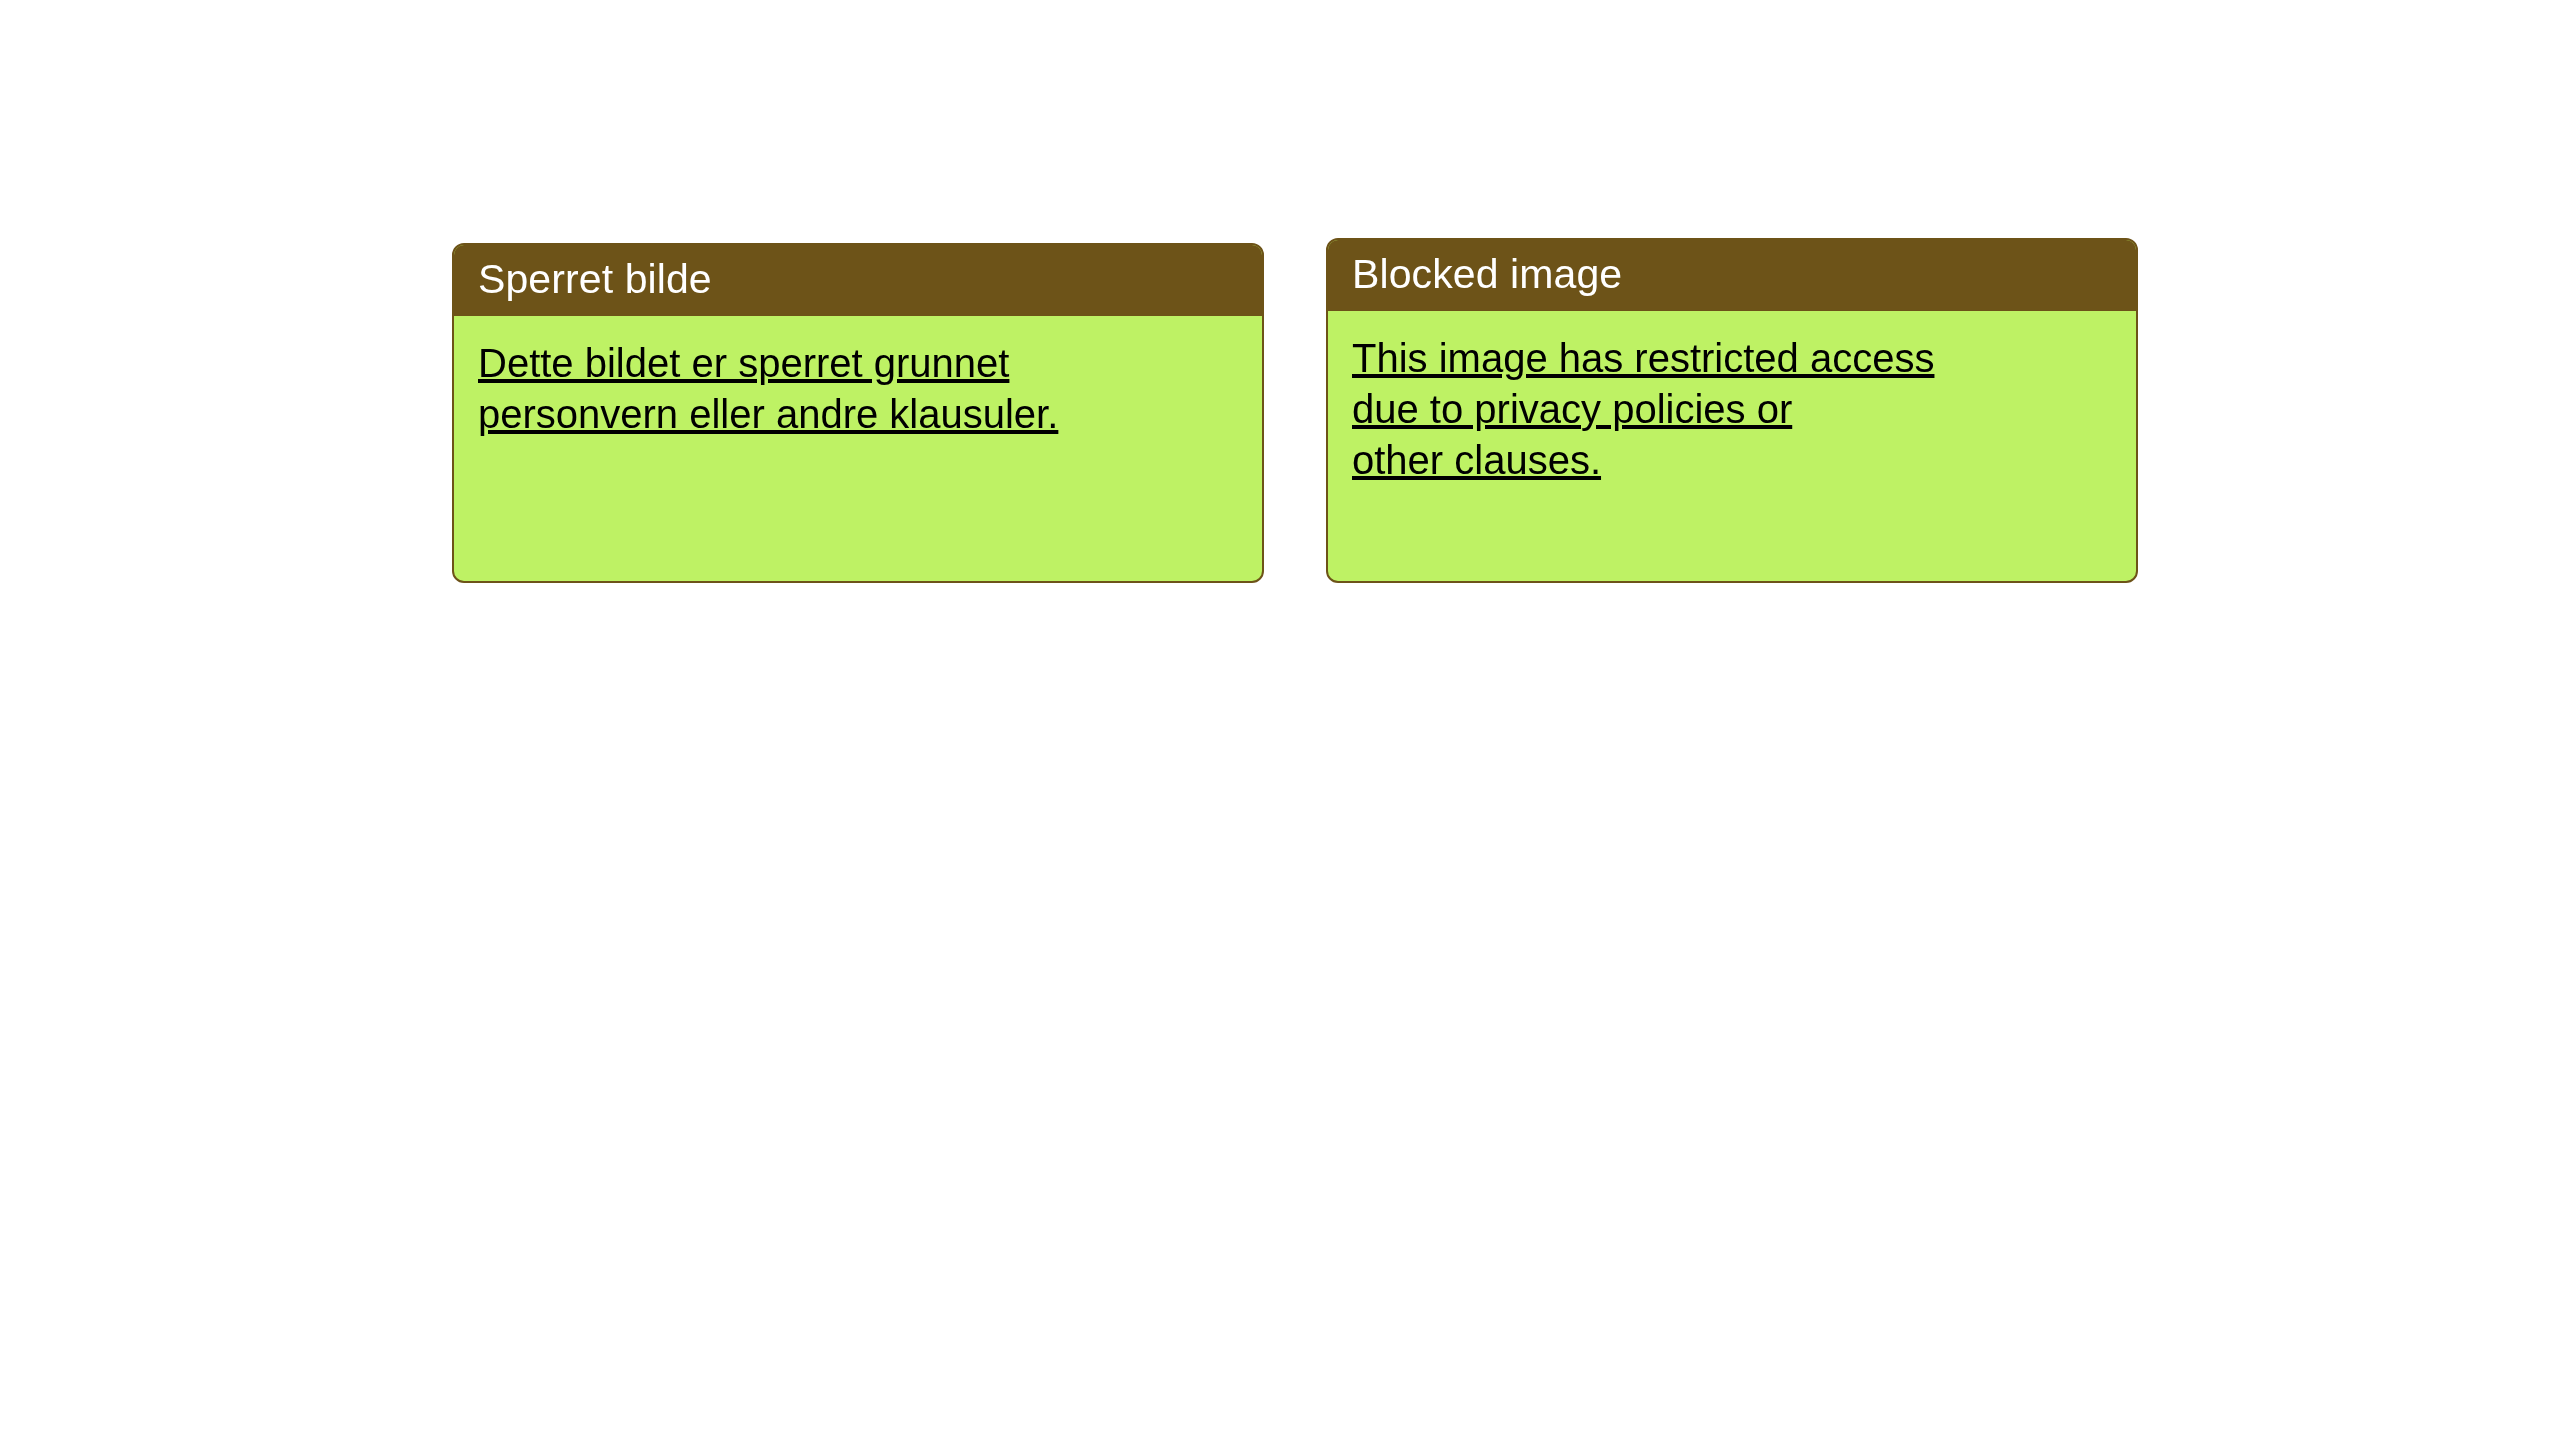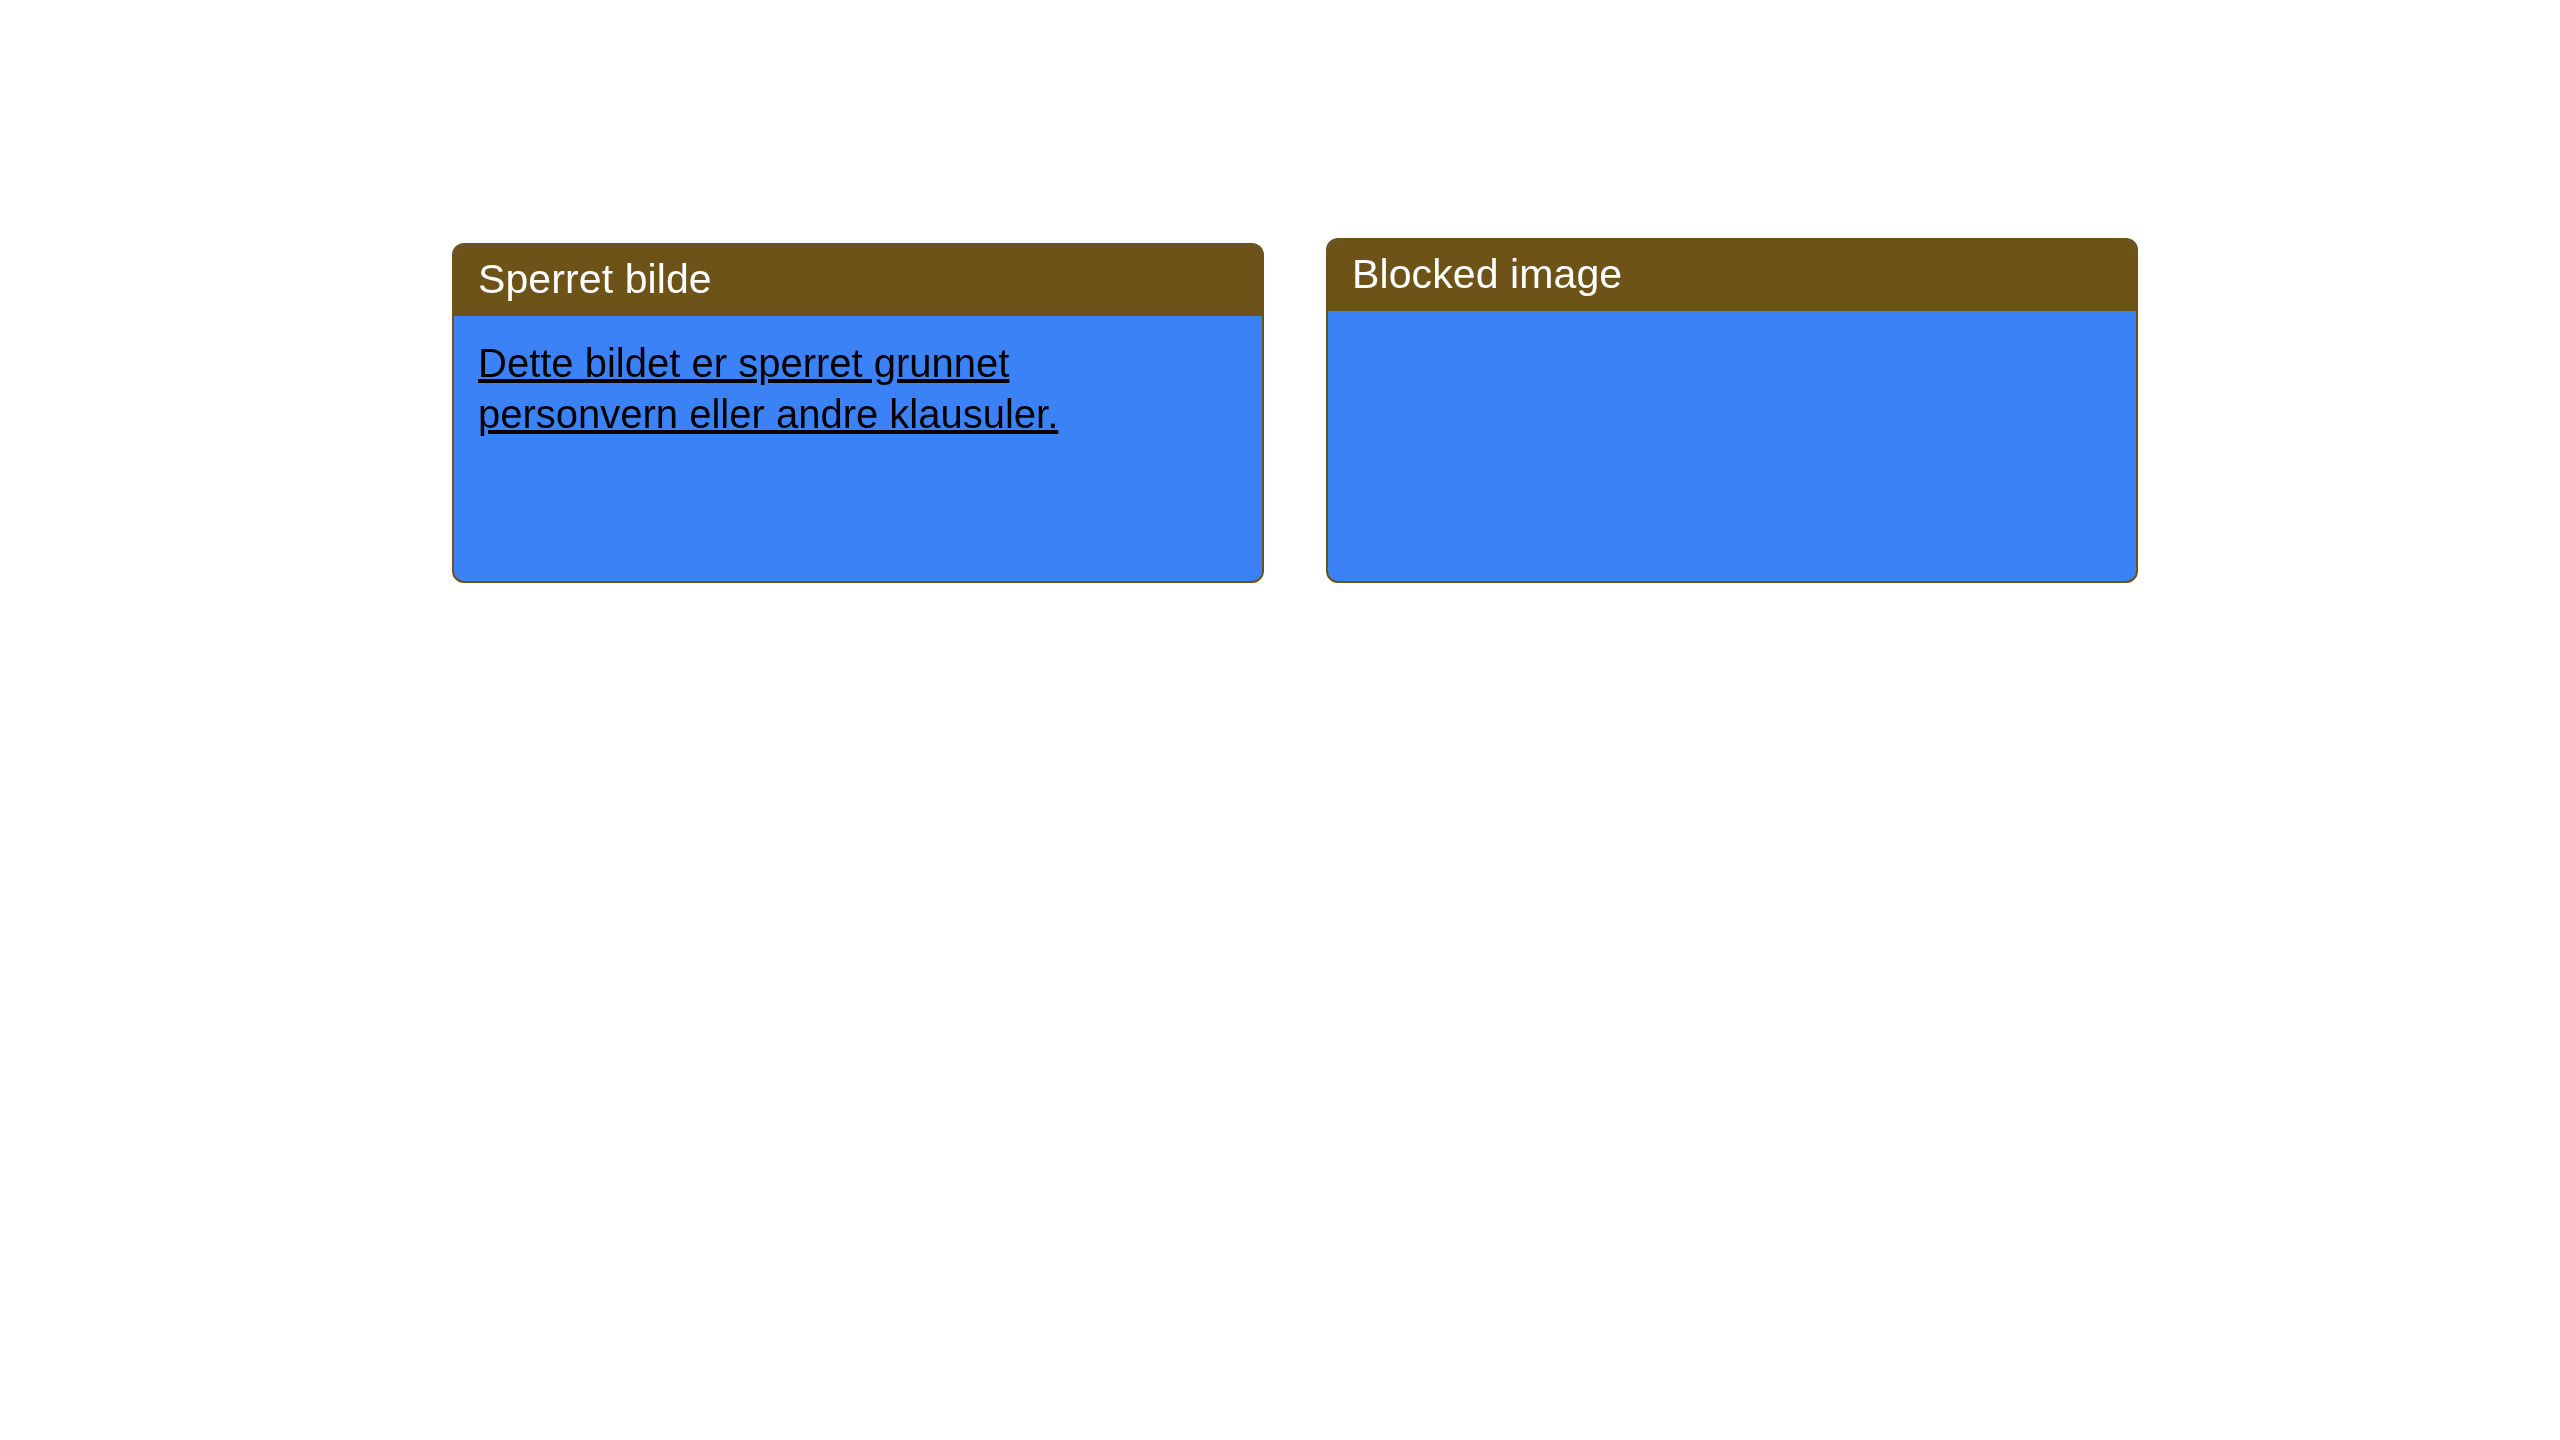--- a/index.html
+++ b/index.html
@@ -15,21 +15,21 @@
     -webkit-font-smoothing: antialiased;
   }
   .stage {
     position: relative;
     width: 2560px;
     height: 1440px;
   }
   .notice-card {
     position: absolute;
     box-sizing: border-box;
-    background: #3b82f6;
+    background: #bef264;
     border: 2px solid #6d5318;
     border-radius: 12px;
     overflow: hidden;
   }
   .notice-card .card-header {
     box-sizing: border-box;
     background: #6d5318;
     color: #ffffff;
     font-size: 41px;
     line-height: 1.0;
@@ -69,15 +69,18 @@
 <div class="stage">
 
   <div class="notice-card" id="card-blocked-no">
     <div class="card-header">Sperret bilde</div>
     <div class="card-body">Dette bildet er sperret grunnet
 personvern eller andre klausuler.</div>
   </div>
 
   <div class="notice-card" id="card-blocked-en">
     <div class="card-header">Blocked image</div>
+    <div class="card-body">This image has restricted access
+due to privacy policies or
+other clauses.</div>
   </div>
 
 </div>
 
 </body></html>

